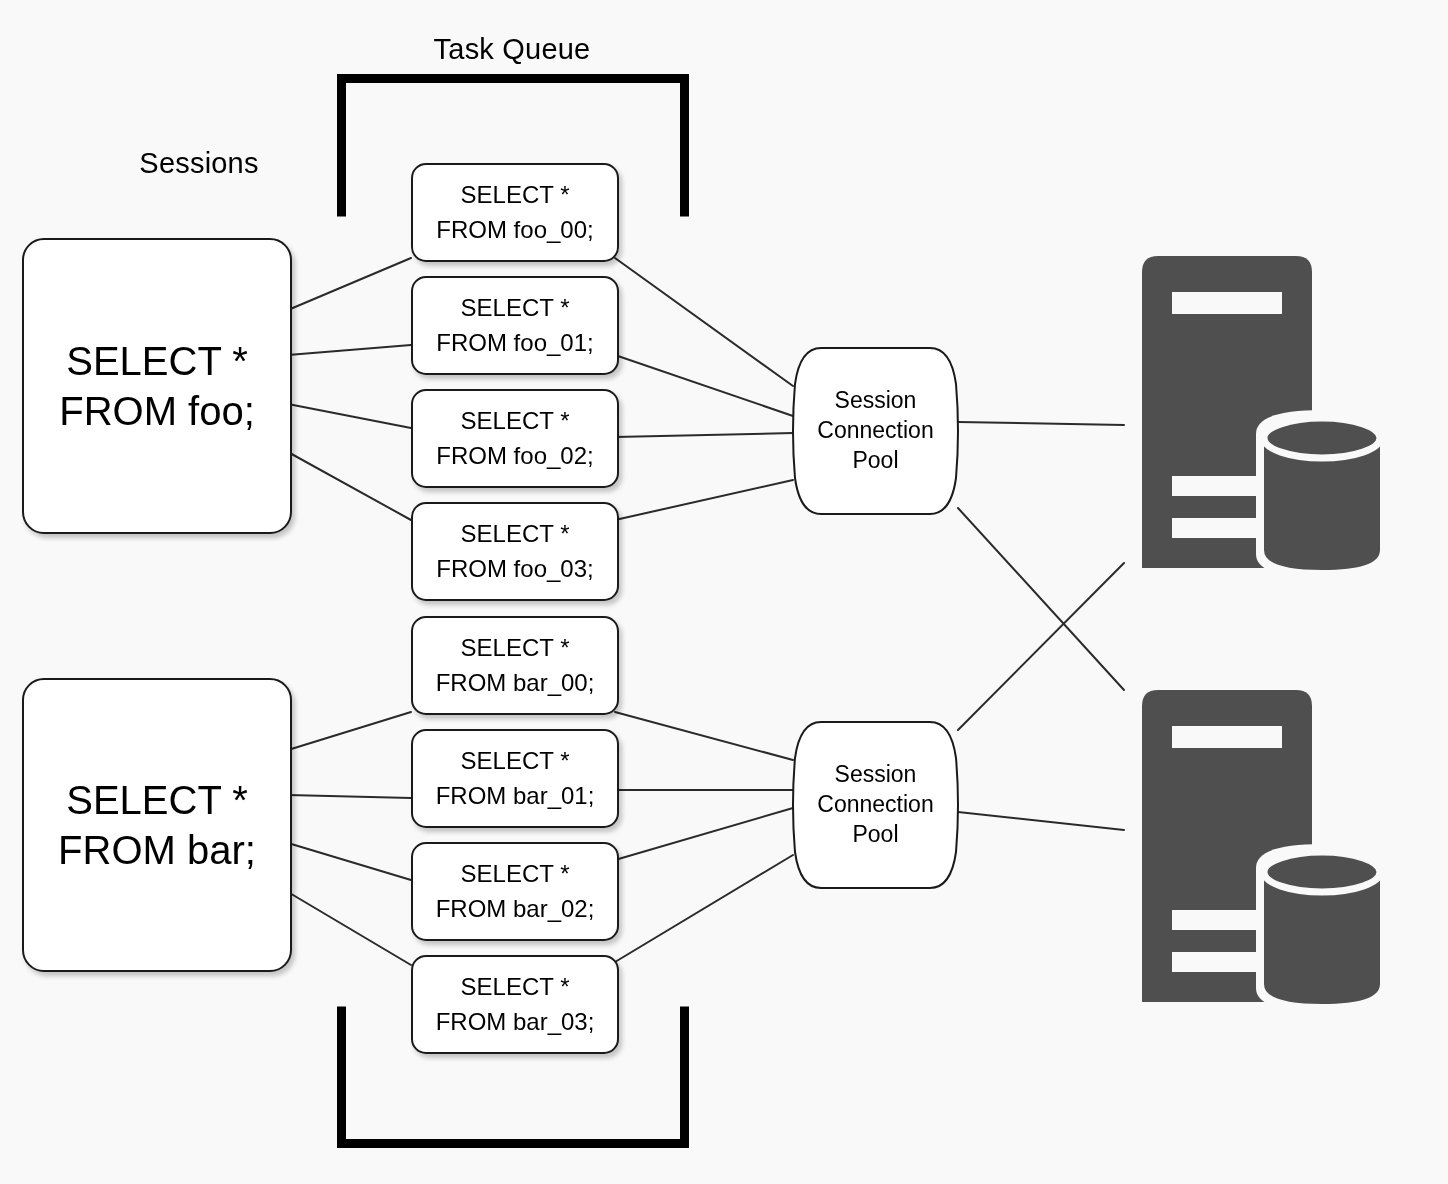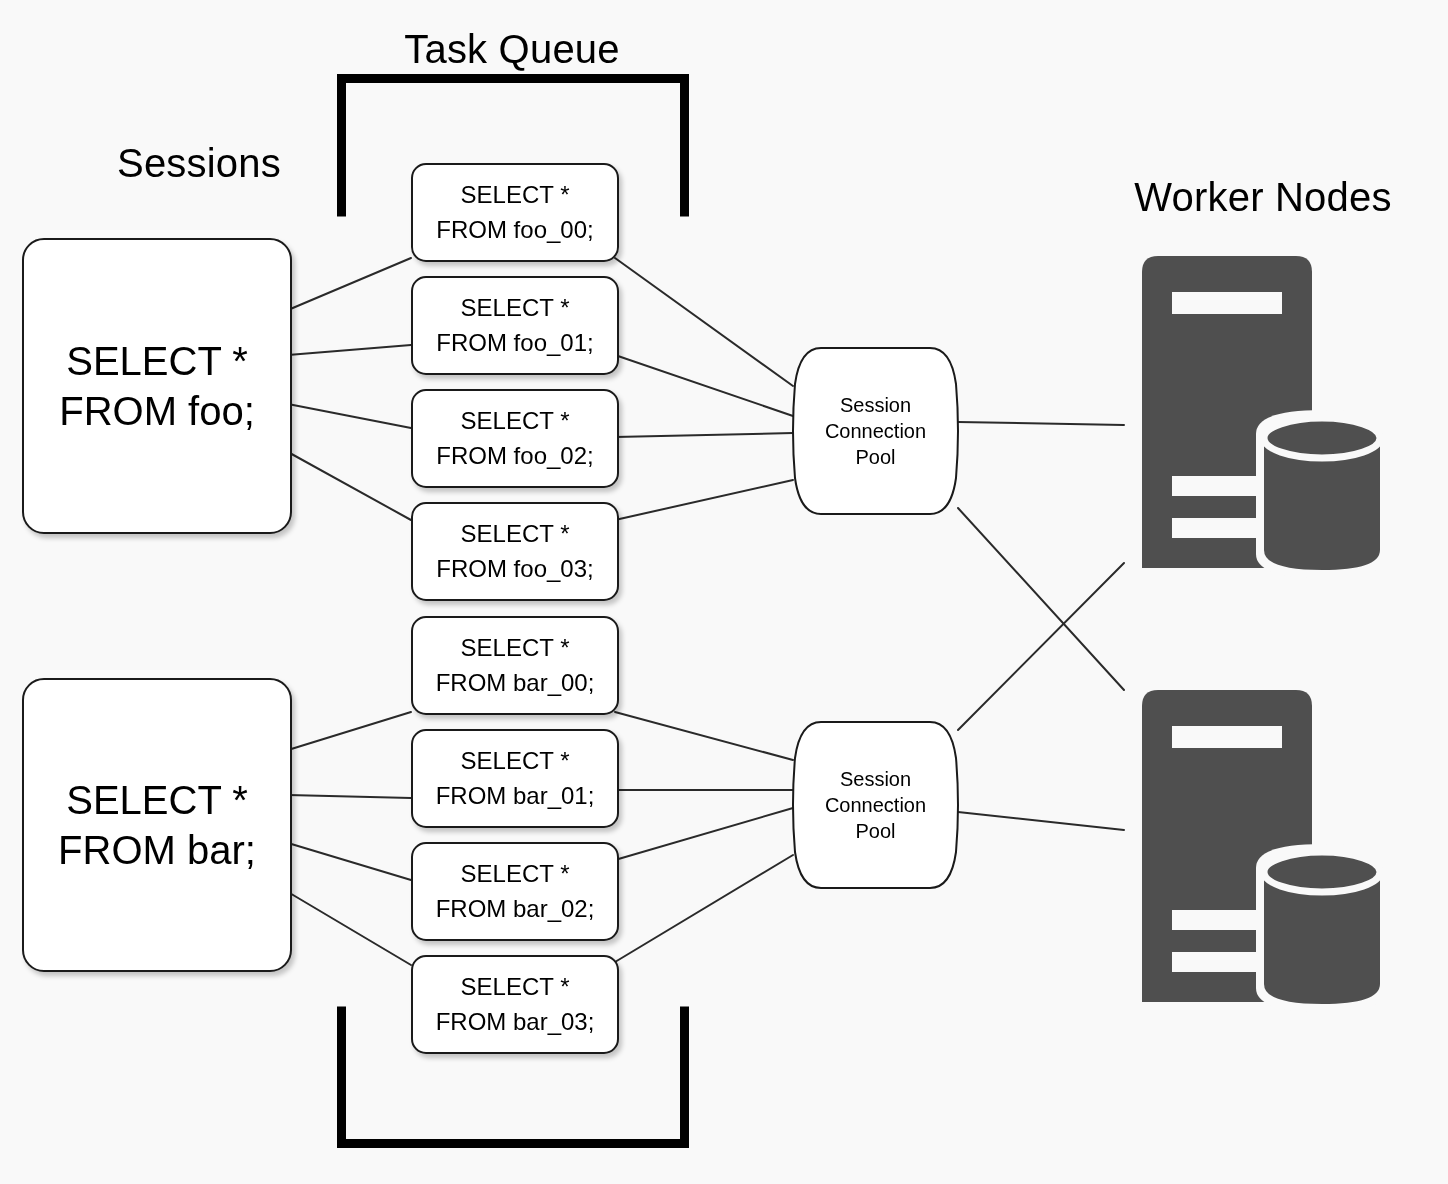--- a/index.html
+++ b/index.html
@@ -20,21 +20,21 @@
     position: absolute;
     inset: 0;
     width: 1448px;
     height: 1184px;
     pointer-events: none;
     z-index: 1;
   }
   .group-label {
     position: absolute;
     color: #000000;
-    font-size: 40px;
+    font-size: 29px;
     font-weight: 400;
     letter-spacing: 0.2px;
     white-space: nowrap;
     transform: translate(-50%, -50%);
     z-index: 4;
   }
   .session-box {
     position: absolute;
     background: #ffffff;
     border: 2px solid #1a1a1a;
@@ -80,21 +80,21 @@
   }
   .pool svg { display: block; }
   .pool-label {
     position: absolute;
     inset: 0;
     display: flex;
     align-items: center;
     justify-content: center;
     text-align: center;
     color: #000000;
-    font-size: 20px;
+    font-size: 23px;
     line-height: 1.3;
     white-space: pre-line;
     pointer-events: none;
   }
   .worker-node {
     position: absolute;
     z-index: 3;
   }
   .worker-node svg { display: block; }
 </style>
@@ -121,21 +121,20 @@
       <line x1="615" y1="860" x2="793" y2="808" stroke="#2a2a2a" stroke-width="2" stroke-linecap="round"></line>
       <line x1="615" y1="962" x2="793" y2="855" stroke="#2a2a2a" stroke-width="2" stroke-linecap="round"></line>
       <line x1="958" y1="422" x2="1124" y2="425" stroke="#2a2a2a" stroke-width="2" stroke-linecap="round"></line>
       <line x1="958" y1="508" x2="1124" y2="690" stroke="#2a2a2a" stroke-width="2" stroke-linecap="round"></line>
       <line x1="958" y1="730" x2="1124" y2="563" stroke="#2a2a2a" stroke-width="2" stroke-linecap="round"></line>
       <line x1="958" y1="812" x2="1124" y2="830" stroke="#2a2a2a" stroke-width="2" stroke-linecap="round"></line>
     </svg>
 
   <div class="group-label" id="label-sessions" style="left: 155px; top: 163px; margin-left: 44px;">Sessions</div>
   <div class="group-label" id="label-task-queue" style="left: 512px; top: 49px;">Task Queue</div>
-  <div class="group-label" id="label-worker-nodes" style="left: 1263px; top: 197px;">Worker Nodes</div>
 
   <svg class="queue-bracket" id="queue-bracket" xmlns="http://www.w3.org/2000/svg" width="352" height="1074" viewBox="0 0 352 1074" style="left: 336.5px; top: 73.5px;">
       <path d="M 4.5 142.5 L 4.5 4.5 L 347.5 4.5 L 347.5 142.5" fill="none" stroke="#000000" stroke-width="9" stroke-linecap="butt"></path>
       <path d="M 4.5 932.5 L 4.5 1069.5 L 347.5 1069.5 L 347.5 932.5" fill="none" stroke="#000000" stroke-width="9" stroke-linecap="butt"></path>
     </svg>
 
   <div class="session-box" id="session-0" style="left: 22px; top: 238px; width: 266px; height: 292px;">
     <span class="session-text">SELECT *
 FROM foo;</span>
   </div>

